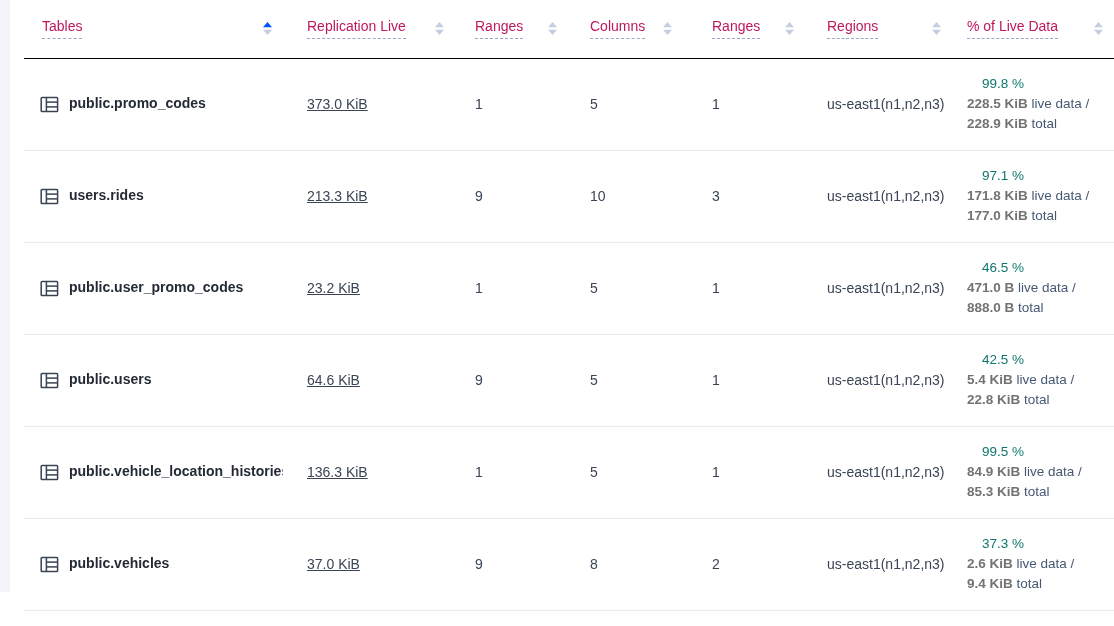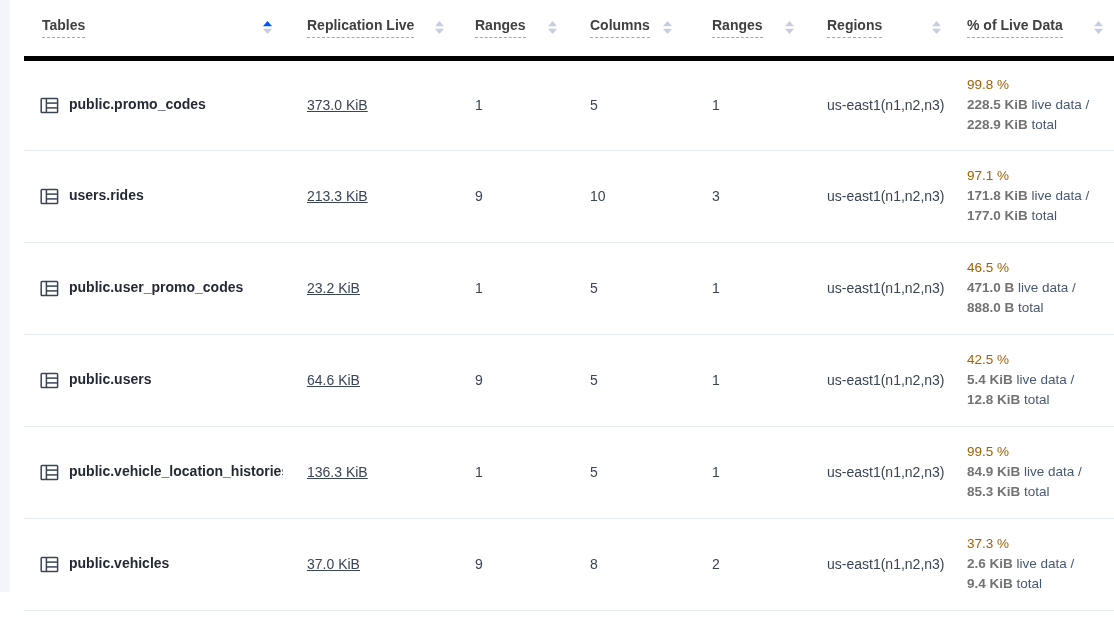--- a/index.html
+++ b/index.html
@@ -25,26 +25,26 @@
   col.c1 { width: 259px; }
   col.c2 { width: 172px; }
   col.c3 { width: 113px; }
   col.c4 { width: 115px; }
   col.c5 { width: 122px; }
   col.c6 { width: 147px; }
   col.c7 { width: 162px; }
 
   thead tr { height: 58px; }
   thead th {
-    border-bottom: 5px solid #000000;
+    border-bottom: 1px solid #000000;
     vertical-align: middle;
     text-align: left;
     font-size: 14px;
-    font-weight: 700;
-    color: #404040;
+    font-weight: 400;
+    color: #be185d;
     padding-right: 10px;
   }
   .th-inner { display: flex; align-items: center; cursor: pointer; }
   .th-label {
     display: inline-block;
     border-bottom: 1px dashed #9aa5cc;
     padding-bottom: 4px;
     white-space: nowrap;
   }
   .sort-icon { margin-left: auto; flex: 0 0 auto; display: block; }
@@ -69,21 +69,21 @@
     white-space: nowrap;
   }
   td.cell-size    { padding-left: 24px; text-decoration: underline; }
   td.cell-ranges  { padding-left: 20px; }
   td.cell-columns { padding-left: 22px; }
   td.cell-indexes { padding-left: 29px; }
   td.cell-regions { padding-left: 22px; white-space: nowrap; }
   td.cell-live    { padding-left: 15px; padding-right: 4px; }
 
   .live-block { font-size: 13.5px; line-height: 20px; color: #475872; }
-  .live-pct { color: #a16207; }
+  .live-pct { color: #0f766e; margin-left: 15px; }
   .live-num { font-weight: 700; color: #737373; }
 
   thead th, tbody td { overflow: hidden; }
 </style>
 </head>
 <body>
 
 <div class="page-left-strip"></div>
 
 <table class="db-tables">
@@ -256,21 +256,21 @@
     </td>
     <td class="cell-size">64.6 KiB</td>
     <td class="cell-ranges">9</td>
     <td class="cell-columns">5</td>
     <td class="cell-indexes">1</td>
     <td class="cell-regions">us-east1(n1,n2,n3)</td>
     <td class="cell-live">
       <div class="live-block">
         <div class="live-pct">42.5 %</div>
         <div><span class="live-num">5.4 KiB</span> <span>live data /</span></div>
-        <div><span class="live-num">12.8 KiB</span> <span>total</span></div>
+        <div><span class="live-num">22.8 KiB</span> <span>total</span></div>
       </div>
     </td>
   </tr>
 
   <tr>
     <td class="cell-name">
       <span class="name-wrap">
         <svg class="table-icon" width="19" height="19" viewBox="0 0 19 19" fill="none" stroke="#394455" stroke-width="1.5">
           <rect x="1.2" y="2.4" width="16.4" height="14.2" rx="0.8"></rect>
           <line x1="6.4" y1="2.4" x2="6.4" y2="16.6"></line>

